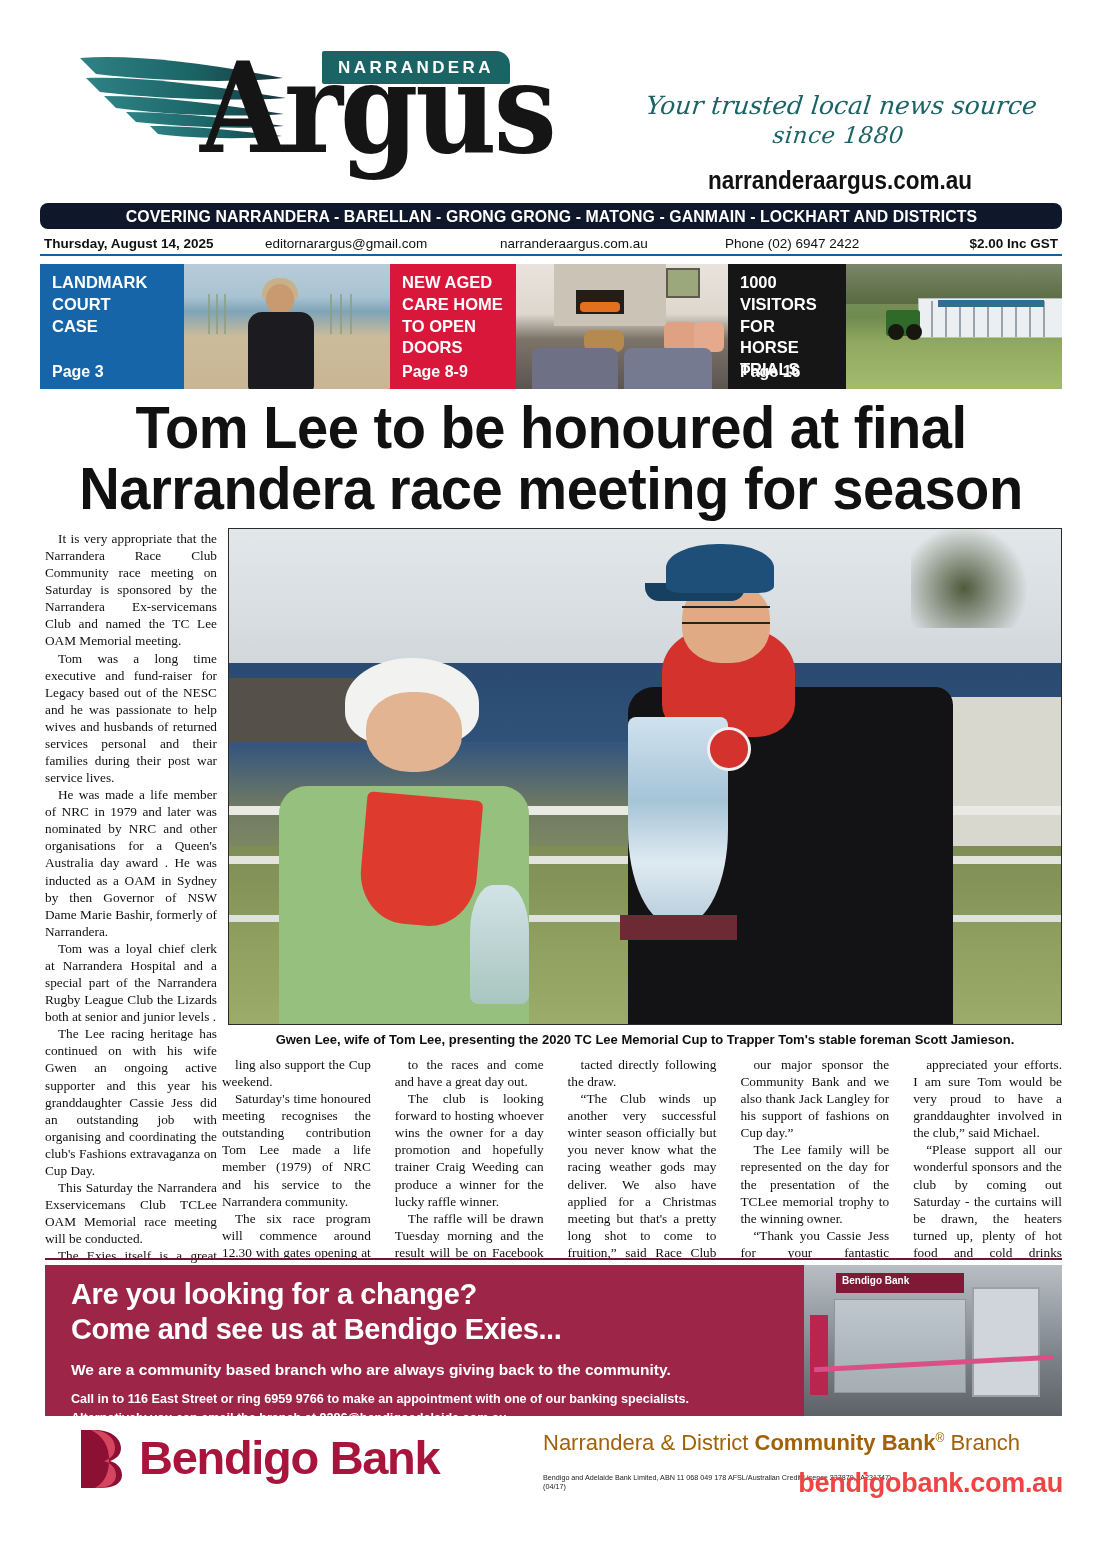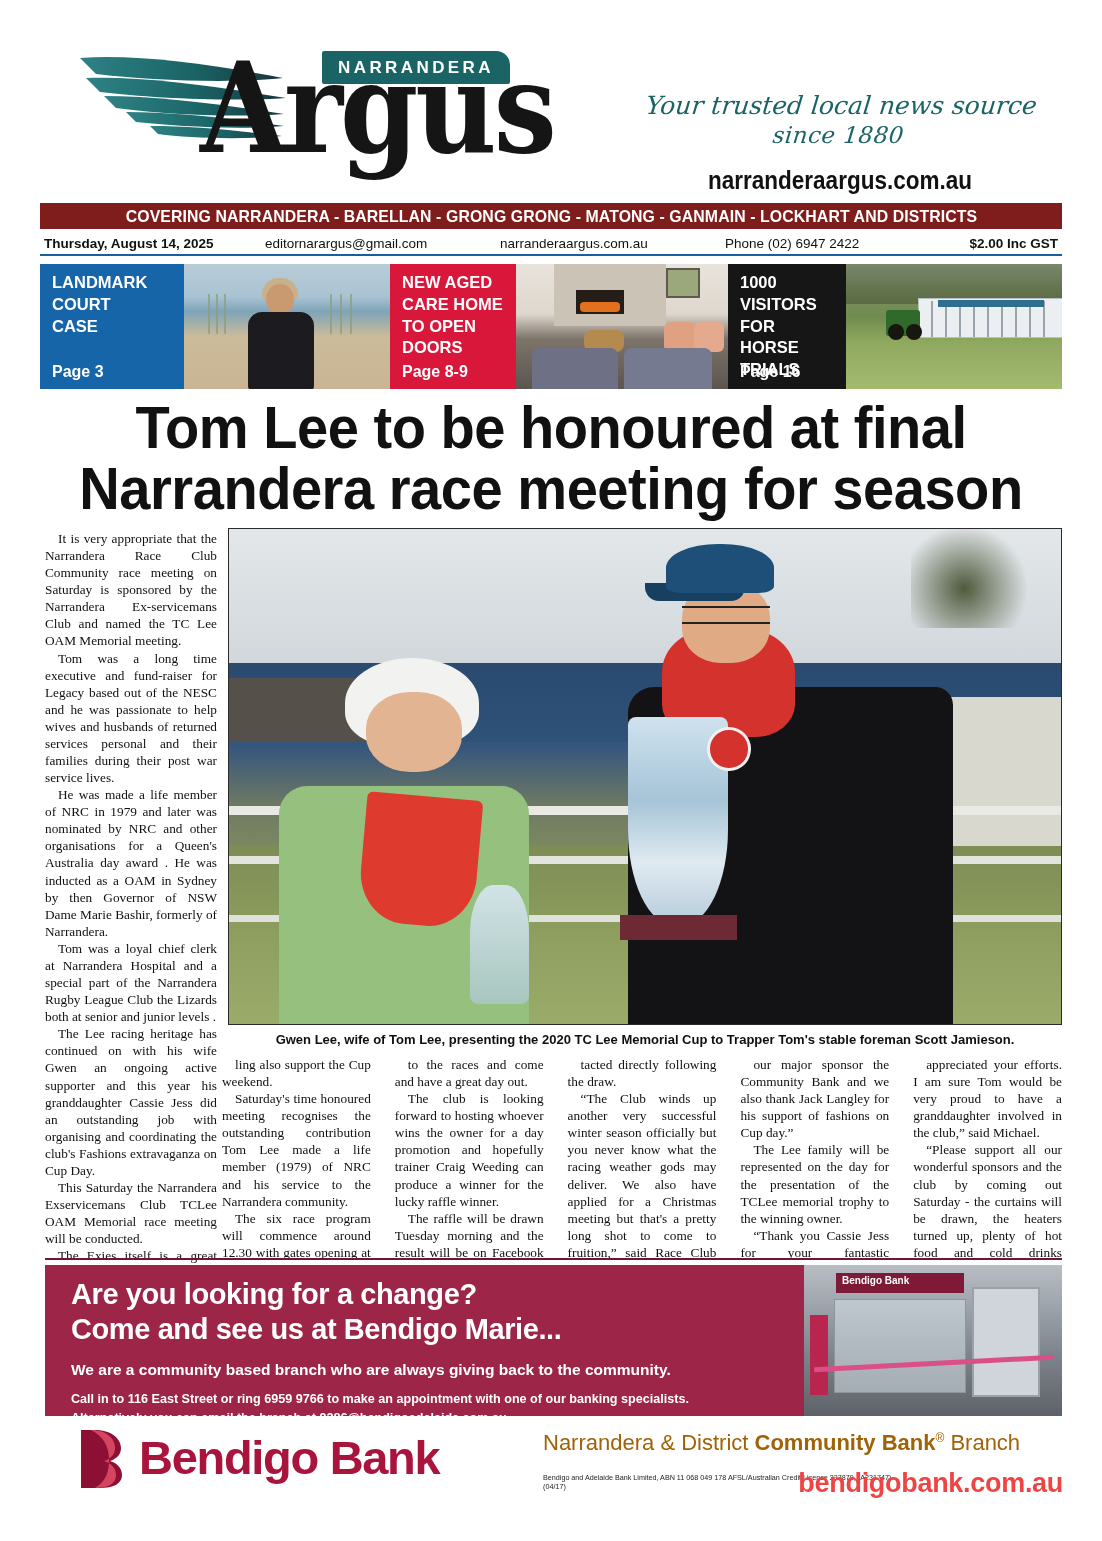--- a/index.html
+++ b/index.html
@@ -44,22 +44,22 @@
   .website-top {
     position:absolute; left:600px; top:128px; width:400px; text-align:center;
     font-family:"Liberation Sans", sans-serif;
     font-weight:700; font-size:25px; color:#111;
     transform: scaleX(0.9); transform-origin: center;
   }
 
   
   .covering-bar {
     position:absolute; left:40px; top:203px; width:1022px; height:26px;
-    background:#7f1d1d;
-    display:flex; align-items:center; justify-content:center;
+    background:#0f172a;
+    display:flex; align-items:center; justify-content:center;border-radius:8px;
   }
   .covering-bar span {
     font-family:"Liberation Sans", sans-serif;
     font-weight:700; font-size:16.5px; color:#fff; letter-spacing:0.1px;
     transform: scaleX(0.96);
   }
 
   
   .info-strip {
     position:absolute; left:40px; top:232px; width:1022px; height:24px;
@@ -467,21 +467,21 @@
       <p>appreciated your efforts. I am sure Tom would be very proud to have a granddaughter involved in the club,” said Michael.</p>
       <p>“Please support all our wonderful sponsors and the club by coming out Saturday - the curtains will be drawn, the heaters turned up, plenty of hot food and cold drinks available as well as bookies, TAB and great racing.”</p>
     </div>
   </div>
 
   <div class="rule-bottom"></div>
 
   <div class="ad">
     <div class="ad-text">
       <div class="ad-h1">Are you looking for a change?</div>
-      <div class="ad-h2">Come and see us at Bendigo Marie...</div>
+      <div class="ad-h2">Come and see us at Bendigo Exies...</div>
       <div class="ad-sub">We are a community based branch who are always giving back to the community.</div>
       <div class="ad-small">
         <div>Call in to 116 East Street or ring 6959 9766 to make an appointment with one of our banking specialists.</div>
         <div>Alternatively you can email the branch at 9286@bendigoadelaide.com.au</div>
       </div>
     </div>
     <div class="ad-photo">
       <div class="signboard"></div>
       <div class="signtext">Bendigo Bank</div>
       <div class="glass"></div>

